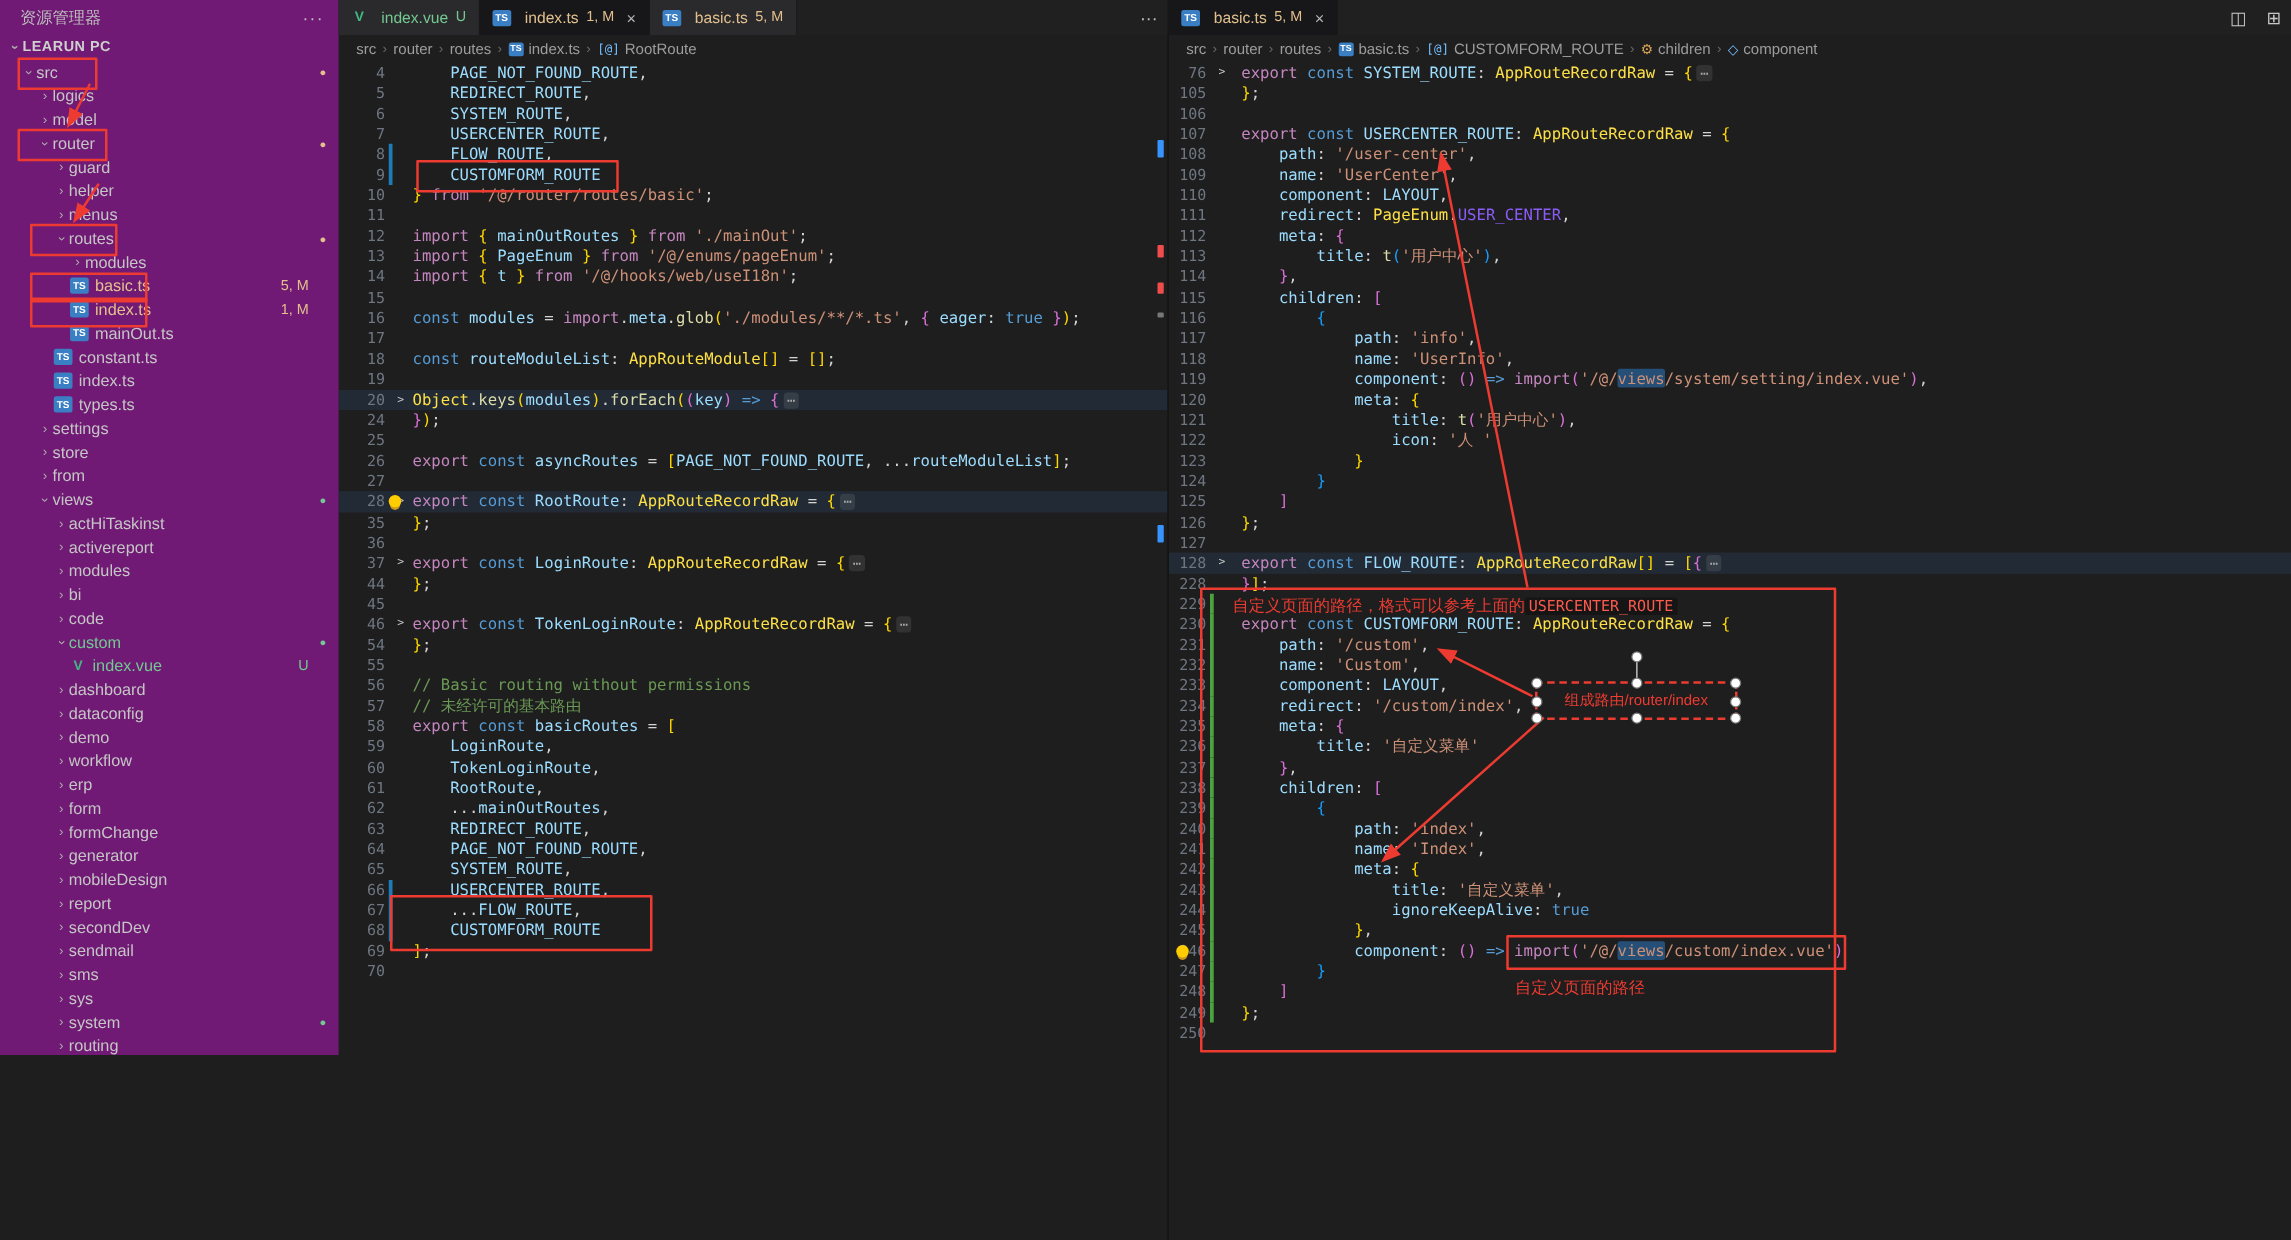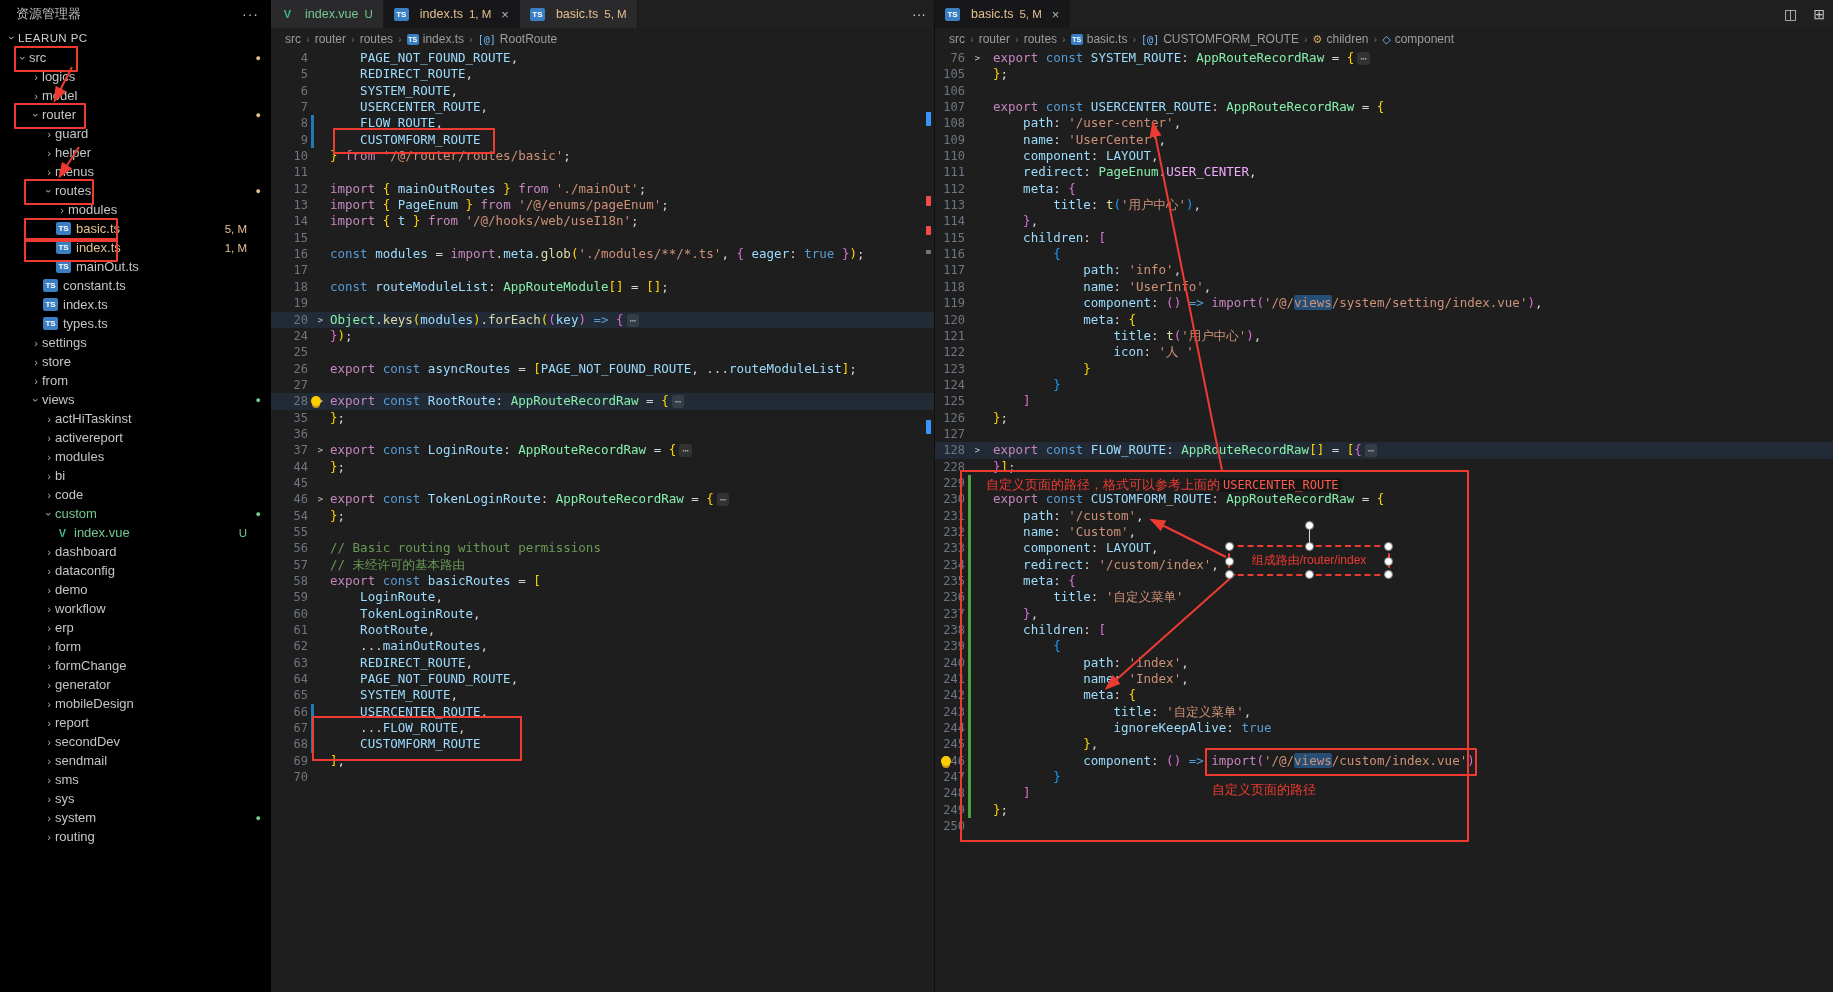--- a/index.html
+++ b/index.html
@@ -1,22 +1,22 @@
 <!DOCTYPE html>
 <html><head>
 <meta charset="utf-8">
 <style>
   html,body{margin:0;padding:0;background:#111;}
   #app{position:relative;width:1833px;height:992px;background:#1e1e1e;overflow:hidden;
        font-family:"Liberation Sans",sans-serif;color:#ccc;-webkit-font-smoothing:antialiased;}
   
-  #sidebar{position:absolute;left:0;top:0;width:271px;height:992px;background:#000000;border-right:1px solid #2e2e2e;}
+  #sidebar{position:absolute;left:0;top:0;width:271px;height:844px;background:#701a75;border-right:1px solid #2e2e2e;}
   .sb-header{height:28px;display:flex;align-items:center;justify-content:space-between;padding:0 12px 0 16px;font-size:13px;color:#bcbcbc;}
   .sb-more{color:#c2c2c2;font-size:14px;letter-spacing:1px;cursor:pointer;}
-  .proj-row{height:20px;display:flex;align-items:center;padding-left:6px;font-size:11.5px;font-weight:normal;letter-spacing:.4px;color:#cfcfcf;cursor:pointer;}
+  .proj-row{height:20px;display:flex;align-items:center;padding-left:6px;font-size:11.5px;font-weight:bold;letter-spacing:.4px;color:#cfcfcf;cursor:pointer;}
   .chev{display:inline-block;width:12px;text-align:center;font-size:11px;color:#ababab;flex:none;transition:none;}
   .chev.exp{transform:rotate(90deg);}
   #explorer-items{position:absolute;left:0;top:48px;right:0;}
   .itm{display:flex;align-items:center;height:19px;font-size:13px;color:#c5c5c5;cursor:pointer;position:relative;white-space:nowrap;}
   .itm .lbl{overflow:hidden;text-overflow:ellipsis;}
   .icon-ts{width:15px;height:13px;background:#3a7fc4;color:#fff;font-size:8px;font-weight:bold;display:flex;align-items:center;justify-content:center;border-radius:2px;margin-right:5px;flex:none;font-family:"Liberation Sans",sans-serif;}
   .icon-vue{color:#41b883;font-weight:bold;font-size:11px;width:13px;text-align:center;margin-right:5px;flex:none;}
   .itm .badge{position:absolute;right:24px;font-size:11.5px;}
   .itm .dot{position:absolute;right:10px;font-size:9px;top:5px;}
   .c-mod{color:#e2c08d;} .c-unt{color:#73c991;}
@@ -41,22 +41,22 @@
   
   .code{position:absolute;top:50px;left:0;right:0;bottom:0;font-family:"DejaVu Sans Mono","Liberation Mono",monospace;font-size:12.5px;line-height:16.35px;white-space:pre;overflow:hidden;}
   .row{display:flex;height:16.35px;position:relative;}
   .row.hl{background:rgba(56,103,161,.18);}
   .ln{flex:none;text-align:right;color:#6e7681;font-size:12px;}
   #g0 .ln{width:37px;} #g1 .ln{width:30px;}
   .chg{flex:none;width:3px;margin-left:3px;}
   .chg.mod{background:#1f7ab8;} .chg.add{background:#4aa33e;}
   .fold{flex:none;width:13px;text-align:center;color:#c5c5c5;font-size:9px;}
   #g0 .txt{margin-left:3px;} #g1 .txt{margin-left:9px;}
-  .tk-k{color:#c586c0;} .tk-s{color:#569cd6;margin-top:20px;} .tk-v{color:#9cdcfe;} .tk-t{color:#86efac;}
-  .tk-e{color:#f0abfc;} .tk-str{color:#ce9178;} .tk-c{color:#6a9955;} .tk-f{color:#dcdcaa;}
+  .tk-k{color:#c586c0;} .tk-s{color:#569cd6;margin-top:20px;} .tk-v{color:#9cdcfe;} .tk-t{color:#fde047;}
+  .tk-e{color:#8b5cf6;} .tk-str{color:#ce9178;} .tk-c{color:#6a9955;} .tk-f{color:#dcdcaa;}
   .tk-p{color:#d4d4d4;} .tk-gold{color:#ffd700;} .tk-br2{color:#da70d6;} .tk-br3{color:#179fff;}
   .fold-ell{color:#aaa;background:rgba(255,255,255,.09);border-radius:3px;padding:0 3px;margin-left:3px;font-size:11px;}
   .hlw{background:#264f78;border-radius:2px;color:#ce9178;}
   .bulb{position:absolute;top:3px;width:10px;height:10px;background:#ffcc00;border-radius:50%;box-shadow:0 3px 0 -1px #c9971c;}
   #g0 .bulb{left:40px;} #g1 .bulb{left:6px;}
   .ruler{position:absolute;top:50px;right:3px;width:5px;bottom:0;}
   .rmark{position:absolute;width:5px;border-radius:1px;}
   
   #anno{position:absolute;inset:0;pointer-events:none;}
   #anno-svg{position:absolute;inset:0;width:1833px;height:992px;}

